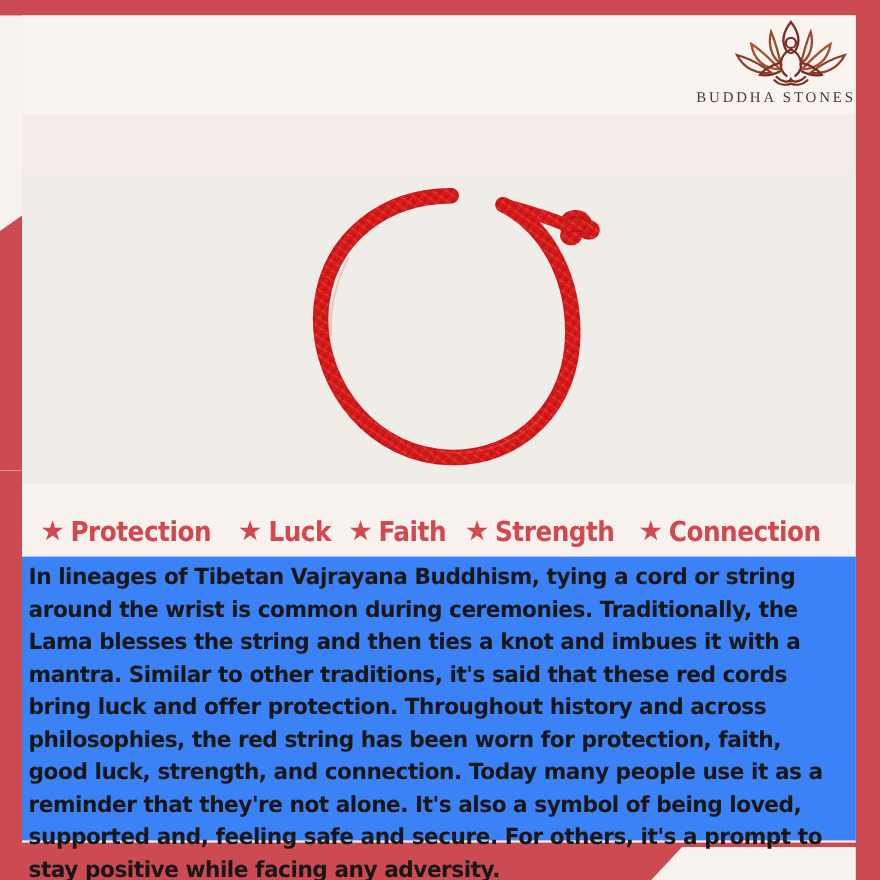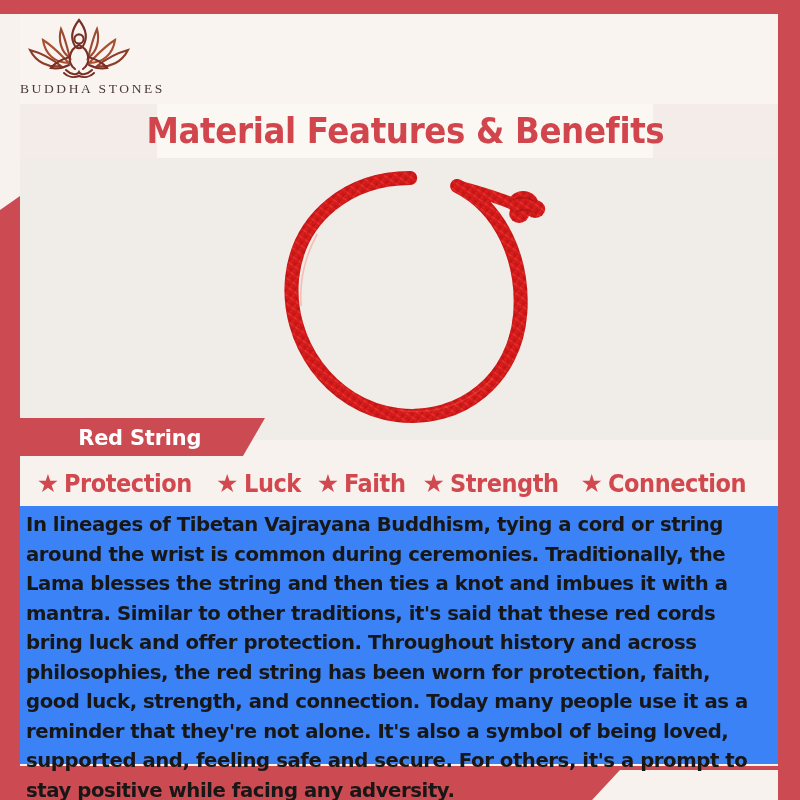--- a/index.html
+++ b/index.html
@@ -65,21 +65,21 @@
     left: 20px; top: 14px;
     width: 758px; height: 90px;
     background: #f9f4f0;
   }
   .logo-wrap {
     position: absolute;
     left: 0; top: 2px;
     width: 758px;
     display: flex;
     flex-direction: column;
-    align-items: flex-start;
+    align-items: flex-end;
   }
   .logo-mark { width: 118px; height: 64px; display: block; }
   .logo-text {
     font-family: "Liberation Serif", serif;
     font-size: 13.5px;
     letter-spacing: 2.6px;
     color: #4a3a35;
     margin-top: 1px;
   }
 
@@ -229,23 +229,20 @@
           <path d="M68 41 C76 43 83 47 87 52 C82 53 75 52 69 49"></path>
           <path d="M46 54 C50 58 57 60 59 56 C61 60 68 58 72 54"></path>
           <path d="M44 57 C48 61 54 62 59 60 C64 62 70 61 74 57"></path>
         </g>
       </svg>
       <div class="logo-text">BUDDHA STONES</div>
     </div>
   </div>
 
   <div class="title-band"></div>
-  <div class="title-plate">
-    <div class="title-text">Material Features &amp; Benefits</div>
-  </div>
 
   <div class="photo-band">
     <svg class="bracelet" viewBox="0 0 330 272">
       <defs>
         <linearGradient id="cordGrad" x1="0" y1="0" x2="1" y2="1">
           <stop offset="0%" stop-color="#ea2a28"></stop>
           <stop offset="50%" stop-color="#d81c1c"></stop>
           <stop offset="100%" stop-color="#c01414"></stop>
         </linearGradient>
         <pattern id="braid" width="7" height="7" patternUnits="userSpaceOnUse" patternTransform="rotate(35)">
@@ -277,23 +274,20 @@
       <ellipse cx="288" cy="45" rx="10" ry="9" fill="url(#braid)"></ellipse>
       <ellipse cx="272" cy="50" rx="10" ry="9" fill="url(#braid)"></ellipse>
       <path d="M266 36 q10 -6 20 1" stroke="#9e0f0f" stroke-width="1.6" fill="none" opacity="0.6"></path>
       <path d="M268 48 q12 -5 22 2" stroke="#9e0f0f" stroke-width="1.6" fill="none" opacity="0.5"></path>
 
       <path d="M70 70 C 58 92 52 118 54 142" stroke="#ff6a58" stroke-width="1.6" fill="none" opacity="0.35"></path>
       <path d="M150 246 C 186 252 222 240 246 214" stroke="#ff6a58" stroke-width="1.6" fill="none" opacity="0.28"></path>
     </svg>
   </div>
 
-  <div class="label-banner">
-    <span class="label-banner-text">Red String</span>
-  </div>
 
   <div class="benefits">
     <div class="benefit">
       <span class="benefit-star">★</span>
       <span class="benefit-label">Protection</span>
     </div>
     <div class="benefit">
       <span class="benefit-star">★</span>
       <span class="benefit-label">Luck</span>
     </div>

